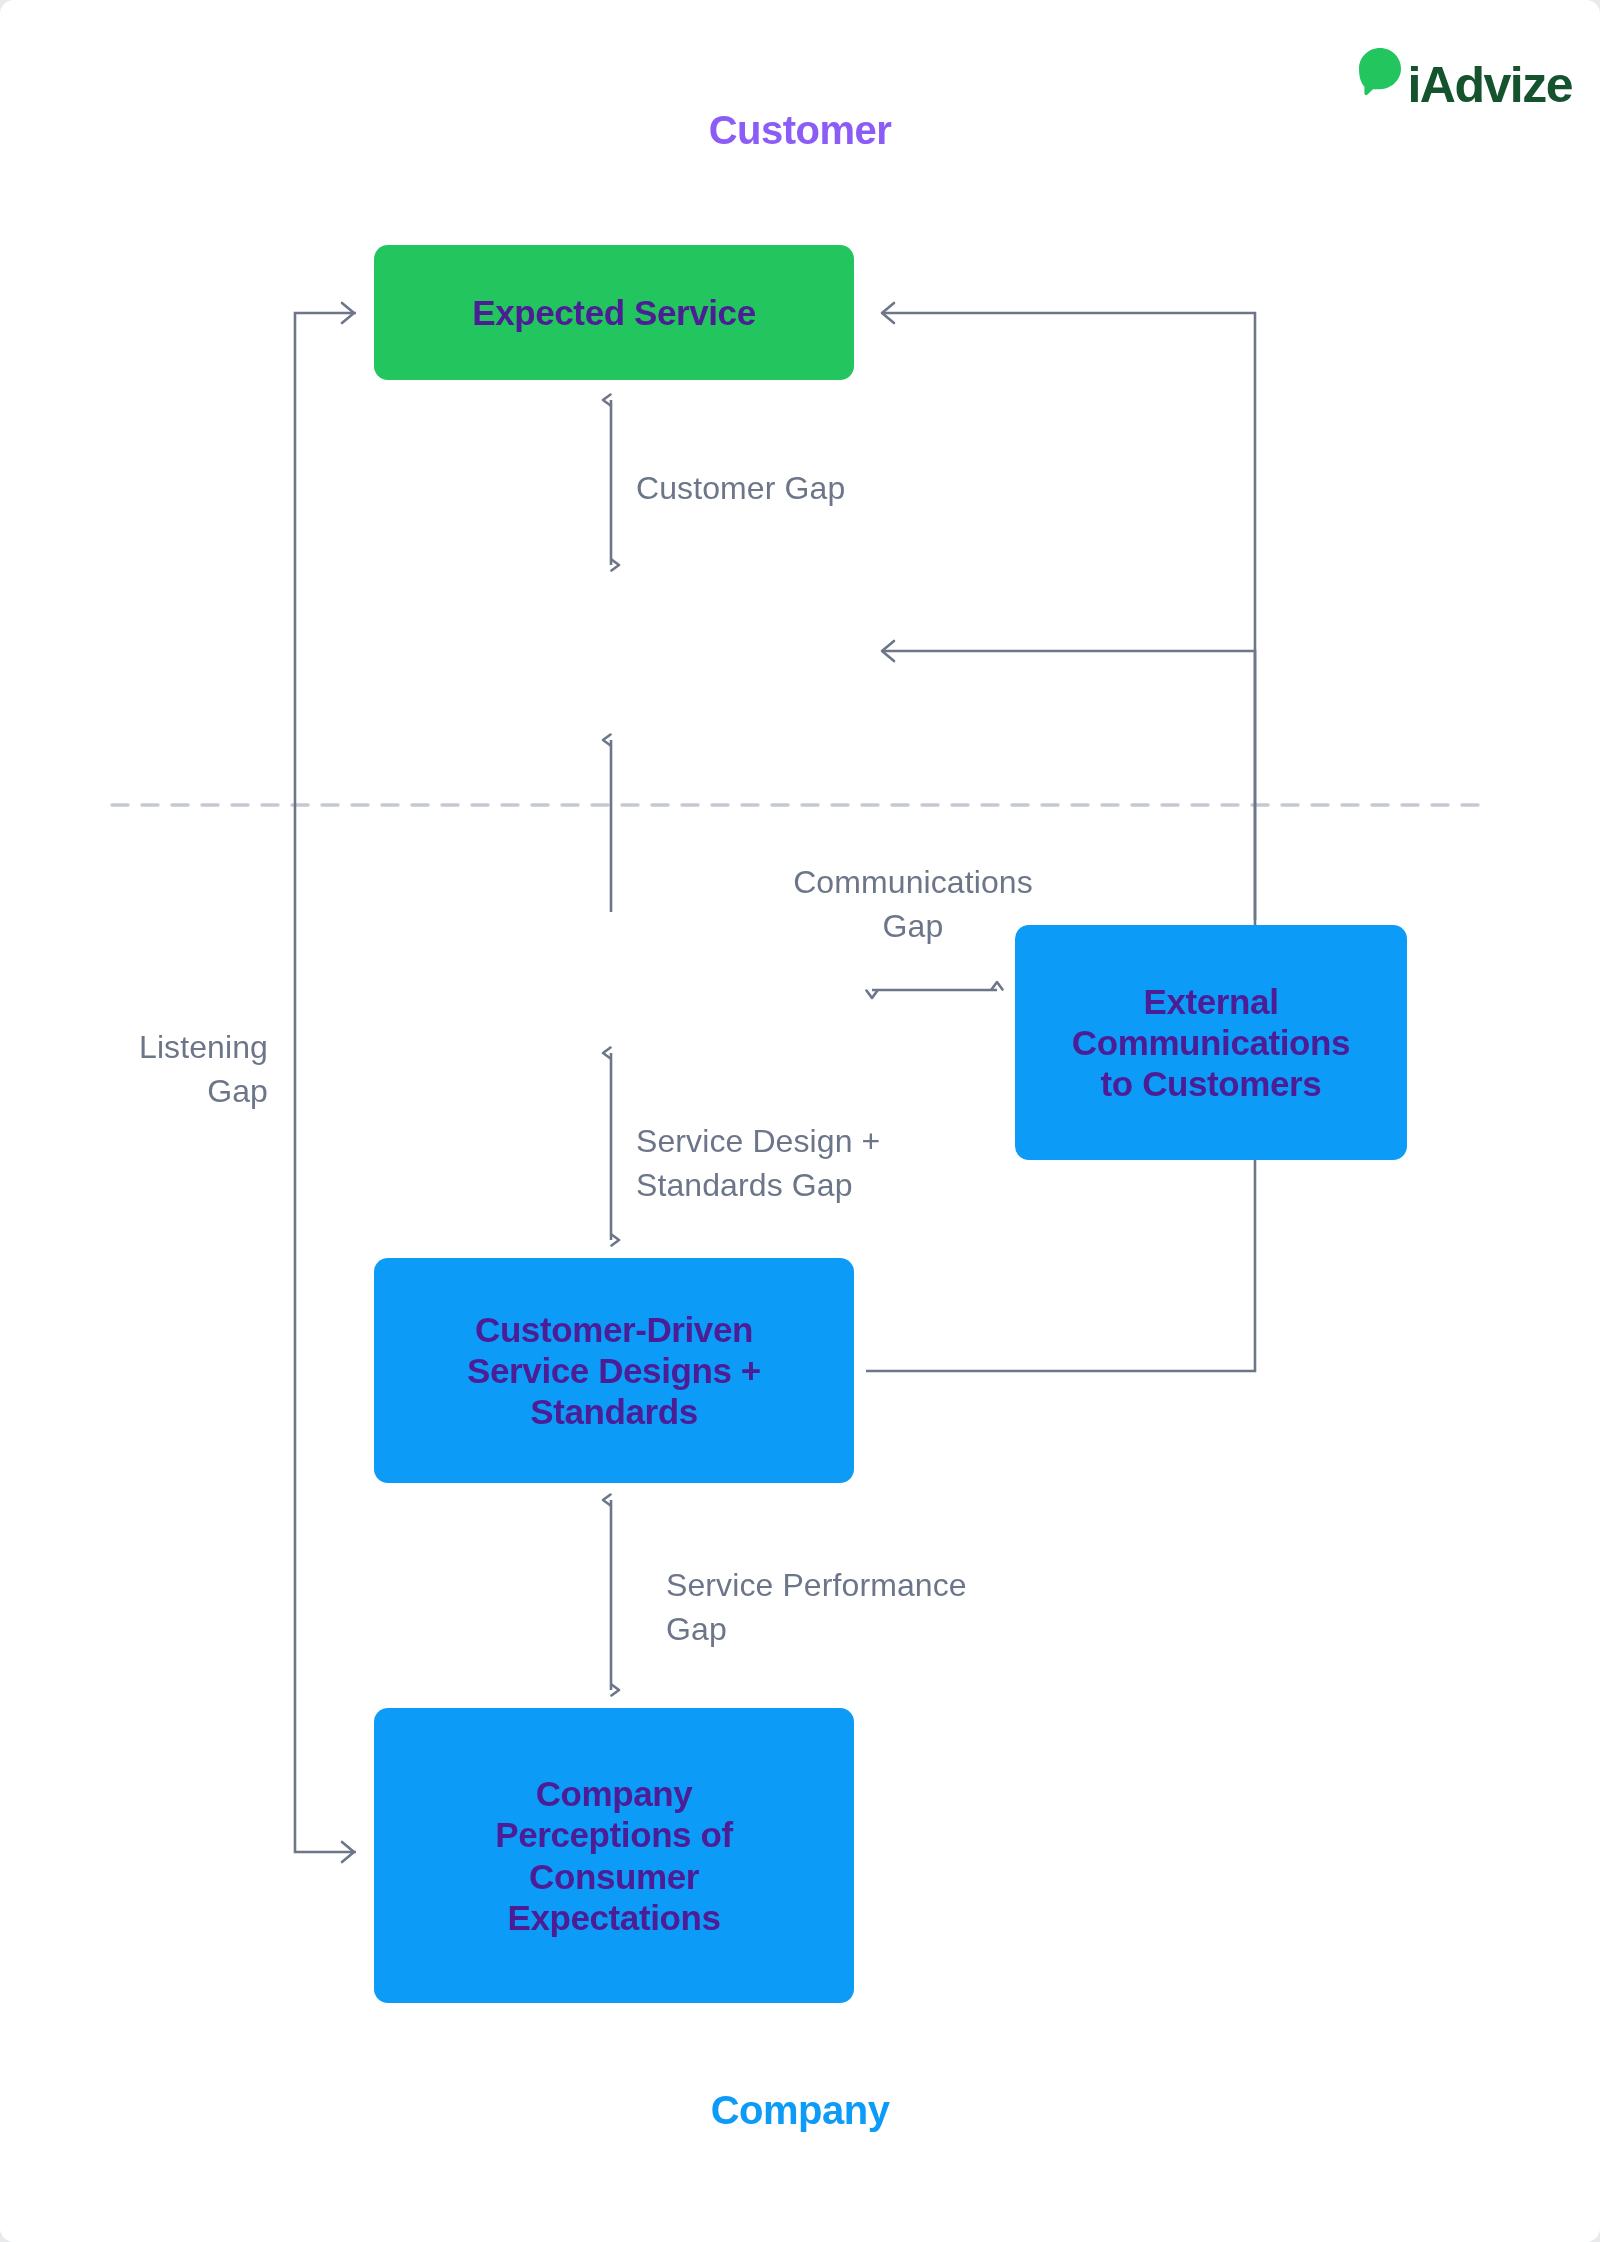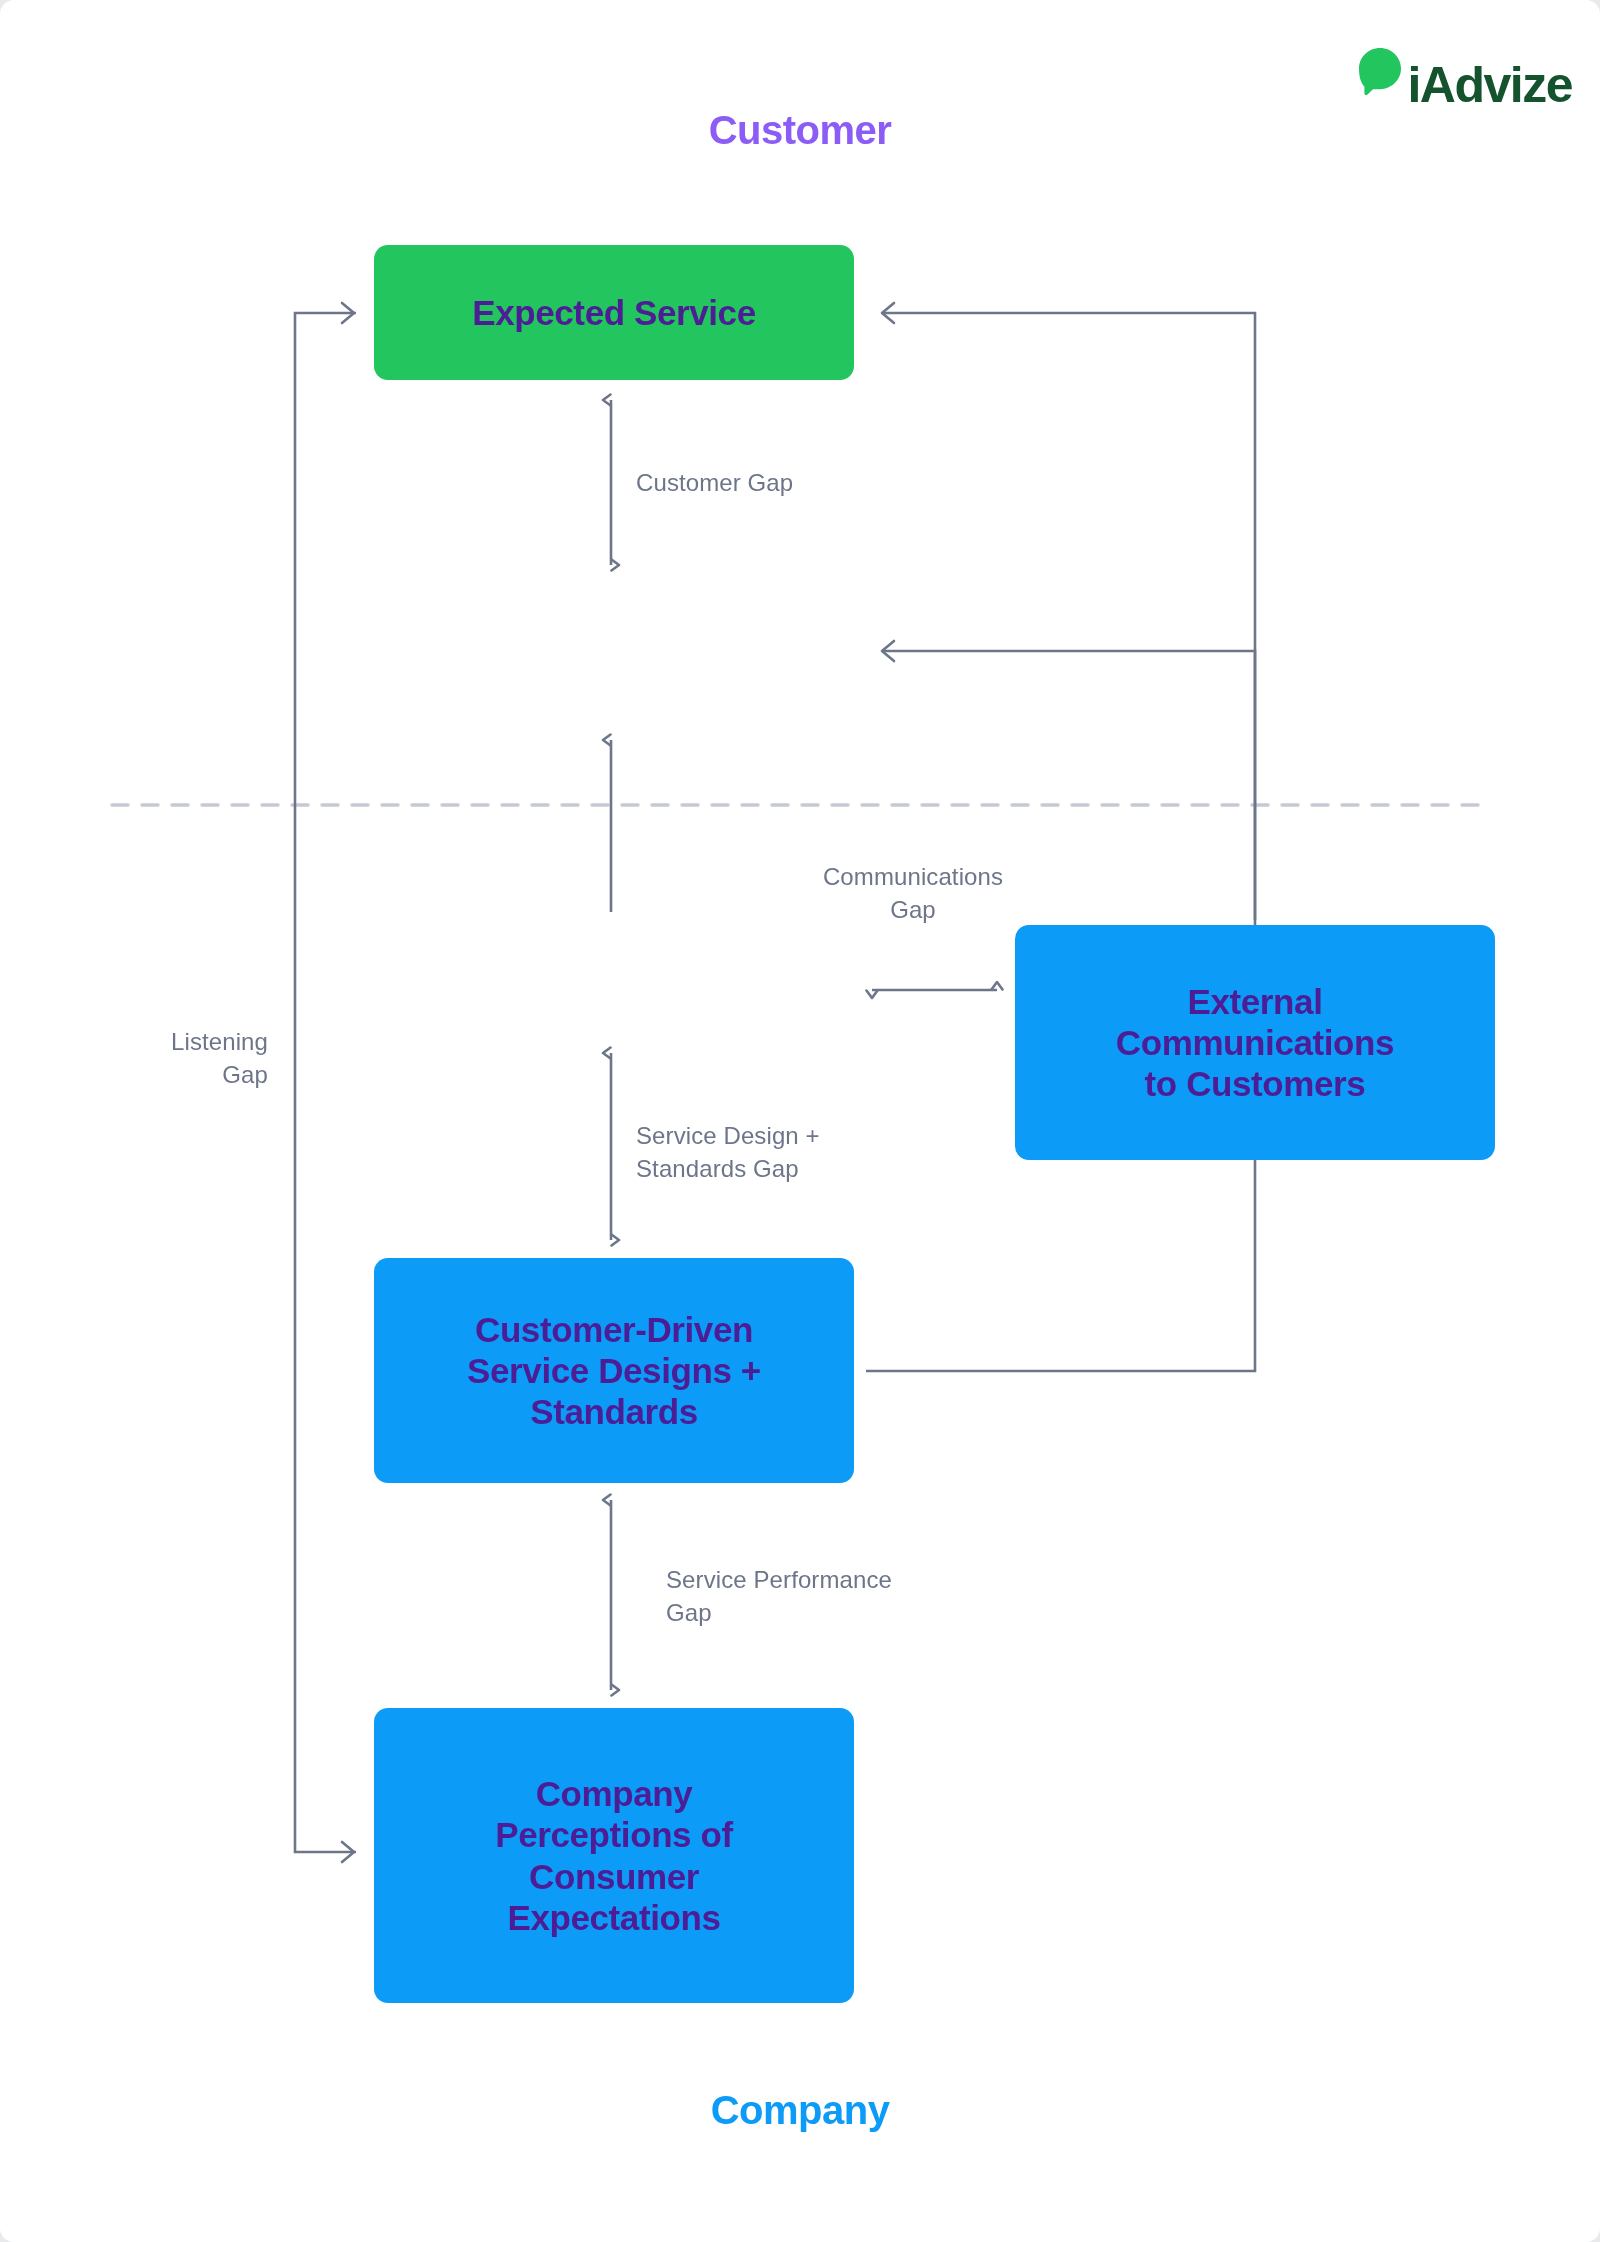--- a/index.html
+++ b/index.html
@@ -78,28 +78,28 @@
     line-height: 1.18;
     letter-spacing: -0.4px;
     padding: 6px 30px;
   }
   .node.green { background: #22c55e; }
   .node.blue  { background: #0d9bf8; }
 
   #node-expected   { left: 374px; top: 245px;  width: 480px; height: 135px; }
   #node-perceived  { left: 374px; top: 583px;  width: 480px; height: 135px; }
   #node-delivery   { left: 374px; top: 925px;  width: 480px; height: 110px; }
-  #node-external   { left: 1015px; top: 925px; width: 480px; height: 235px; }
+  #node-external   { left: 1015px; top: 925px; width: 392px; height: 235px; }
   #node-designs    { left: 374px; top: 1258px; width: 480px; height: 225px; }
   #node-perceptions{ left: 374px; top: 1708px; width: 480px; height: 295px; }
 
   
   .gap-label {
     position: absolute;
-    font-size: 24px;
+    font-size: 32px;
     line-height: 1.38;
     color: #6d7689;
     letter-spacing: 0.1px;
     white-space: pre-line;
   }
   #gap-customer     { left: 636px;  top: 466px;  text-align: left; }
   #gap-comms        { left: 768px;  top: 860px;  width: 290px; text-align: center; }
   #gap-design       { left: 636px;  top: 1119px; text-align: left; }
   #gap-performance  { left: 666px;  top: 1563px; text-align: left; }
   #gap-listening    { left: 78px;   top: 1025px; width: 190px; text-align: right; }

